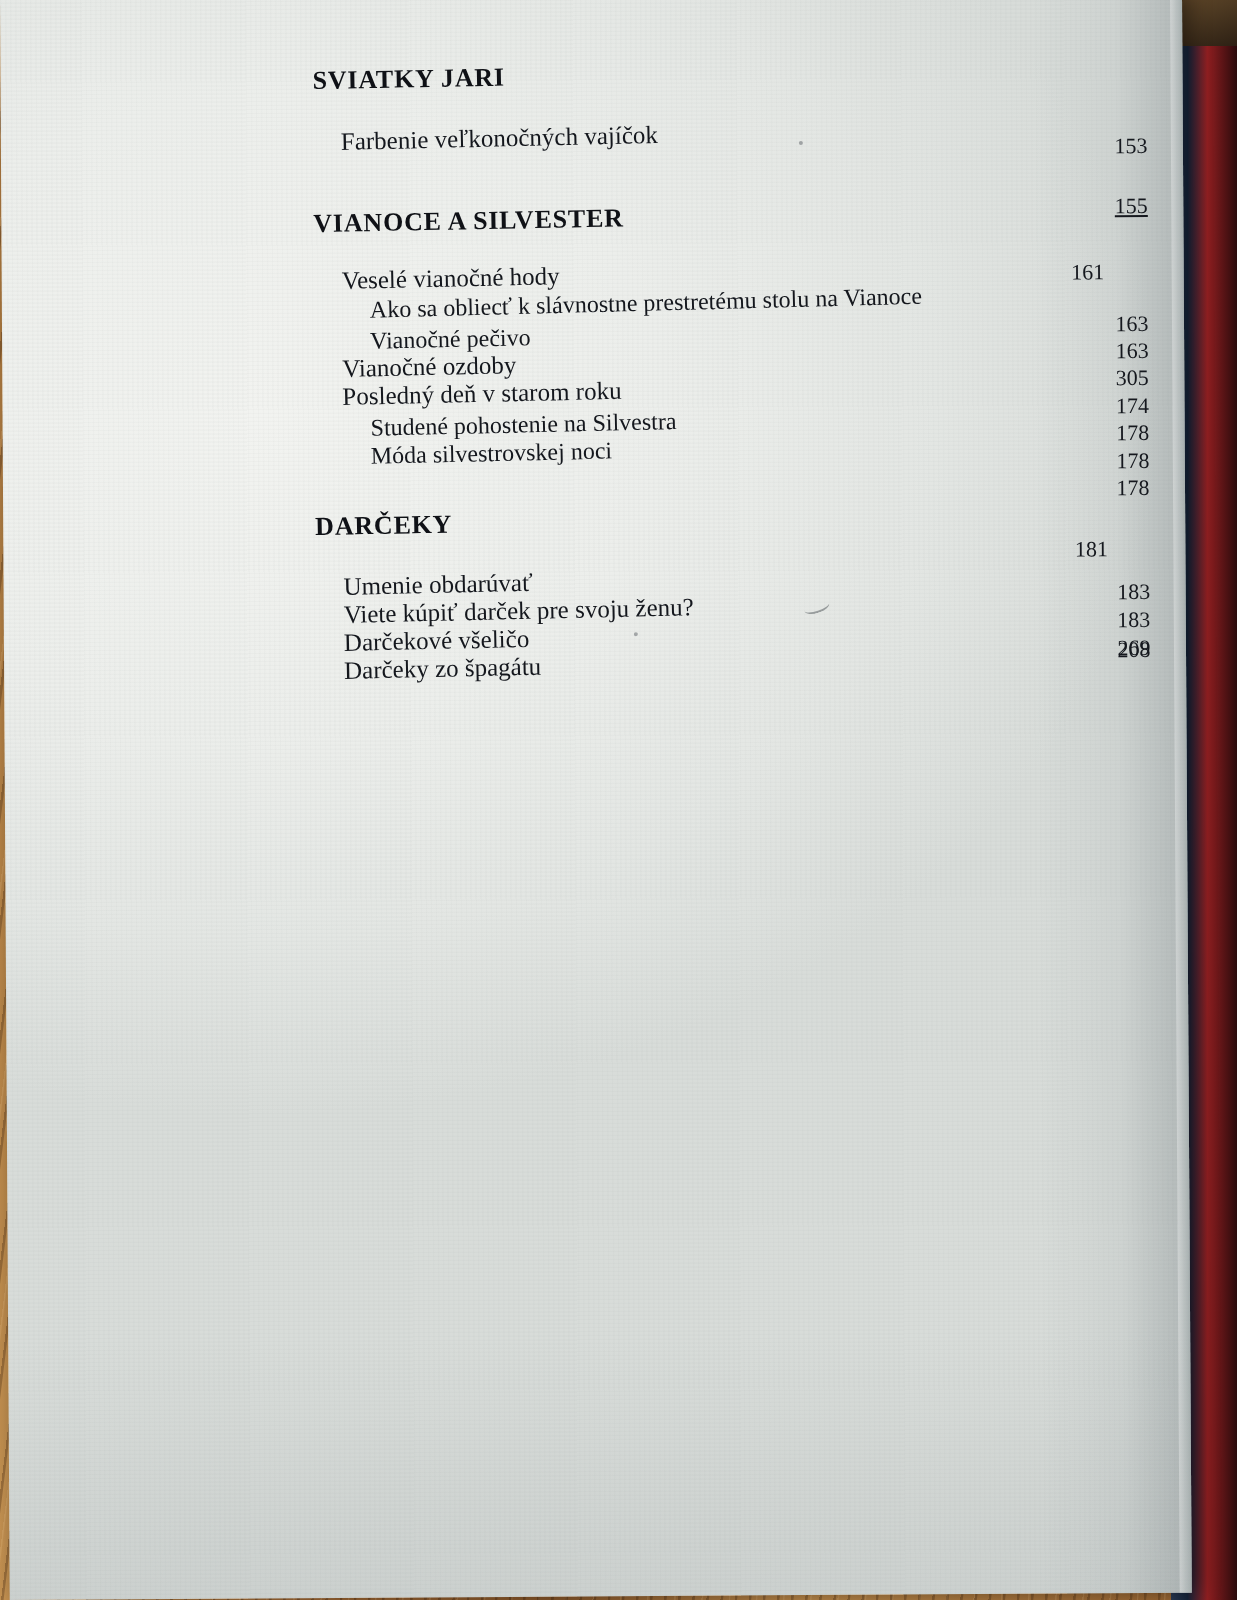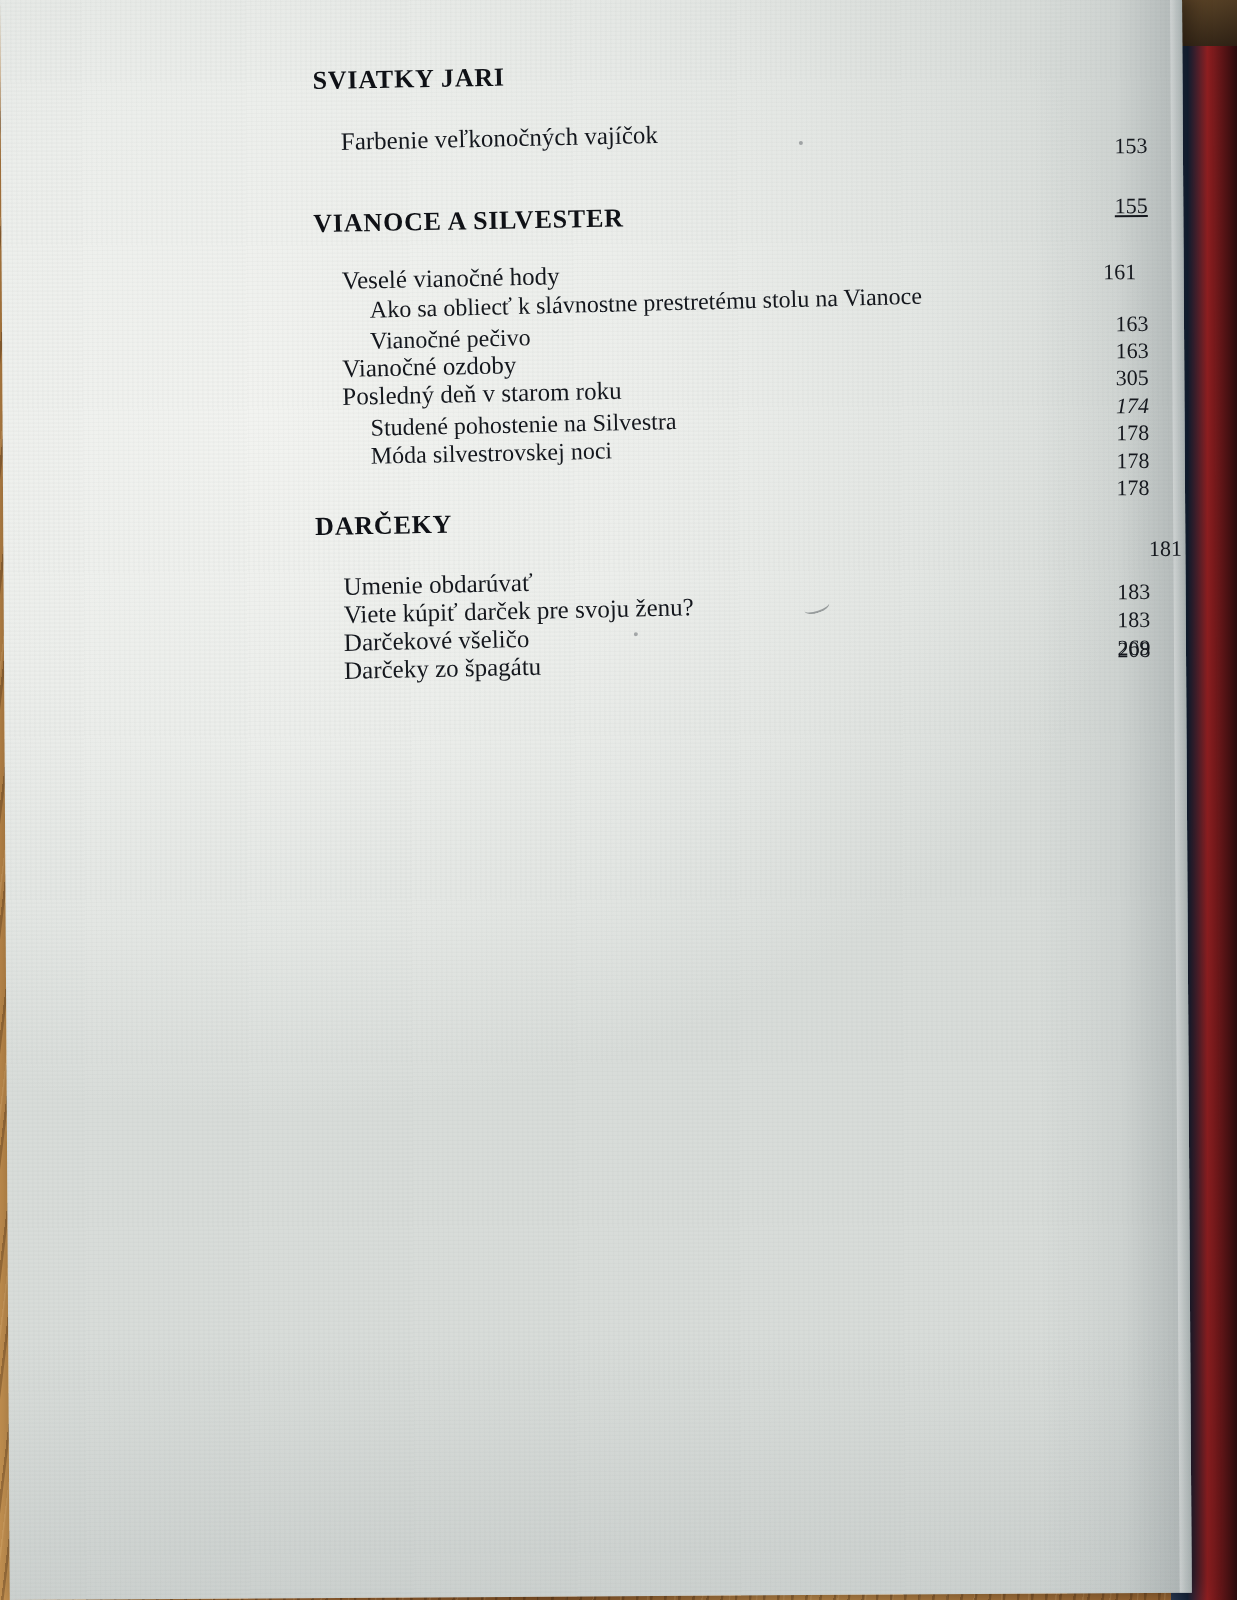--- a/index.html
+++ b/index.html
@@ -177,47 +177,47 @@
         <div class="entry lvl1 rot-a" style="position:absolute; left:0px; top:83px;">Farbenie veľkonočných vajíčok</div>
         <div class="page-num" style="left:800px; top:92px;">153</div>
 
         <div class="page-num" style="left:800px; top:152px;text-decoration:underline;">155</div>
       </div>
 
       <div class="section">
         <div class="section-title rot-c" style="position:absolute; left:12px; top:163px;">VIANOCE A SILVESTER</div>
 
         <div class="entry lvl1 rot-a" style="position:absolute; left:0px; top:222px;">Veselé vianočné hody</div>
-        <div class="page-num" style="left:788px; top:218px;">161</div>
+        <div class="page-num" style="left:756px; top:218px;">161</div>
 
         <div class="entry lvl2 rot-b" style="position:absolute; left:0px; top:252px;">Ako sa obliecť k slávnostne prestretému stolu na Vianoce</div>
         <div class="page-num" style="left:800px; top:270px;">163</div>
 
         <div class="entry lvl2 rot-a" style="position:absolute; left:0px; top:283px;">Vianočné pečivo</div>
         <div class="page-num" style="left:800px; top:297px;">163</div>
 
         <div class="entry lvl1 rot-a" style="position:absolute; left:0px; top:310px;">Vianočné ozdoby</div>
         <div class="page-num" style="left:800px; top:324px;">305</div>
 
         <div class="entry lvl1 rot-a" style="position:absolute; left:0px; top:338px;">Posledný deň v starom roku</div>
-        <div class="page-num" style="left:800px; top:352px;font-style:italic;">174</div>
+        <div class="page-num" style="left:800px; top:352px;">174</div>
 
         <div class="entry lvl2 rot-a" style="position:absolute; left:0px; top:370px;">Studené pohostenie na Silvestra</div>
         <div class="page-num" style="left:800px; top:379px;">178</div>
 
         <div class="entry lvl2 rot-a" style="position:absolute; left:0px; top:398px;">Móda silvestrovskej noci</div>
         <div class="page-num" style="left:800px; top:407px;">178</div>
 
         <div class="page-num" style="left:800px; top:434px;">178</div>
       </div>
 
       <div class="section">
         <div class="section-title rot-c" style="position:absolute; left:12px; top:466px;">DARČEKY</div>
 
-        <div class="page-num" style="left:832px; top:495px;">181</div>
+        <div class="page-num" style="left:758px; top:495px;">181</div>
 
         <div class="entry lvl1 rot-a" style="position:absolute; left:0px; top:528px;">Umenie obdarúvať</div>
         <div class="page-num" style="left:800px; top:538px;">183</div>
 
         <div class="entry lvl1 rot-a" style="position:absolute; left:0px; top:556px;">Viete kúpiť darček pre svoju ženu?</div>
         <div class="page-num" style="left:800px; top:566px;">183</div>
 
         <div class="entry lvl1 rot-a" style="position:absolute; left:0px; top:584px;">Darčekové všeličo</div>
         <div class="page-num" style="left:800px; top:594px;">269</div>
 

